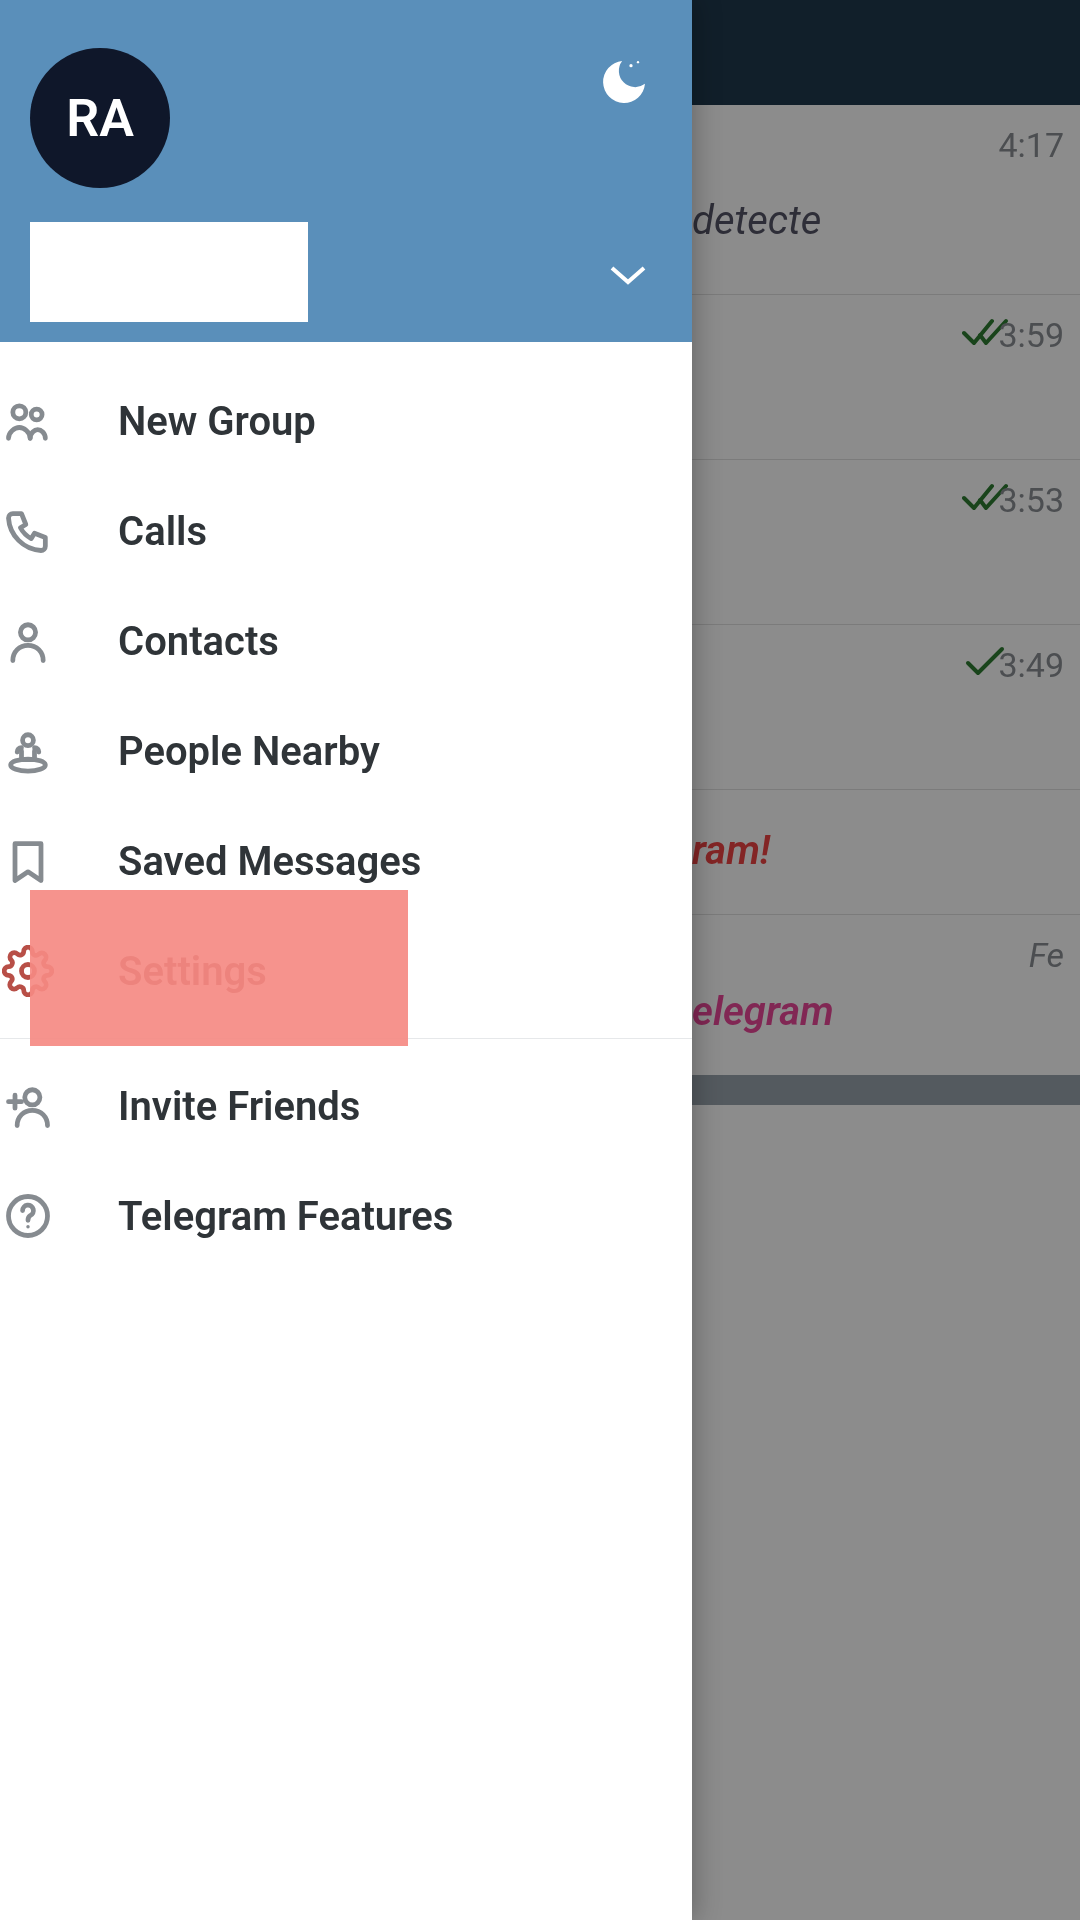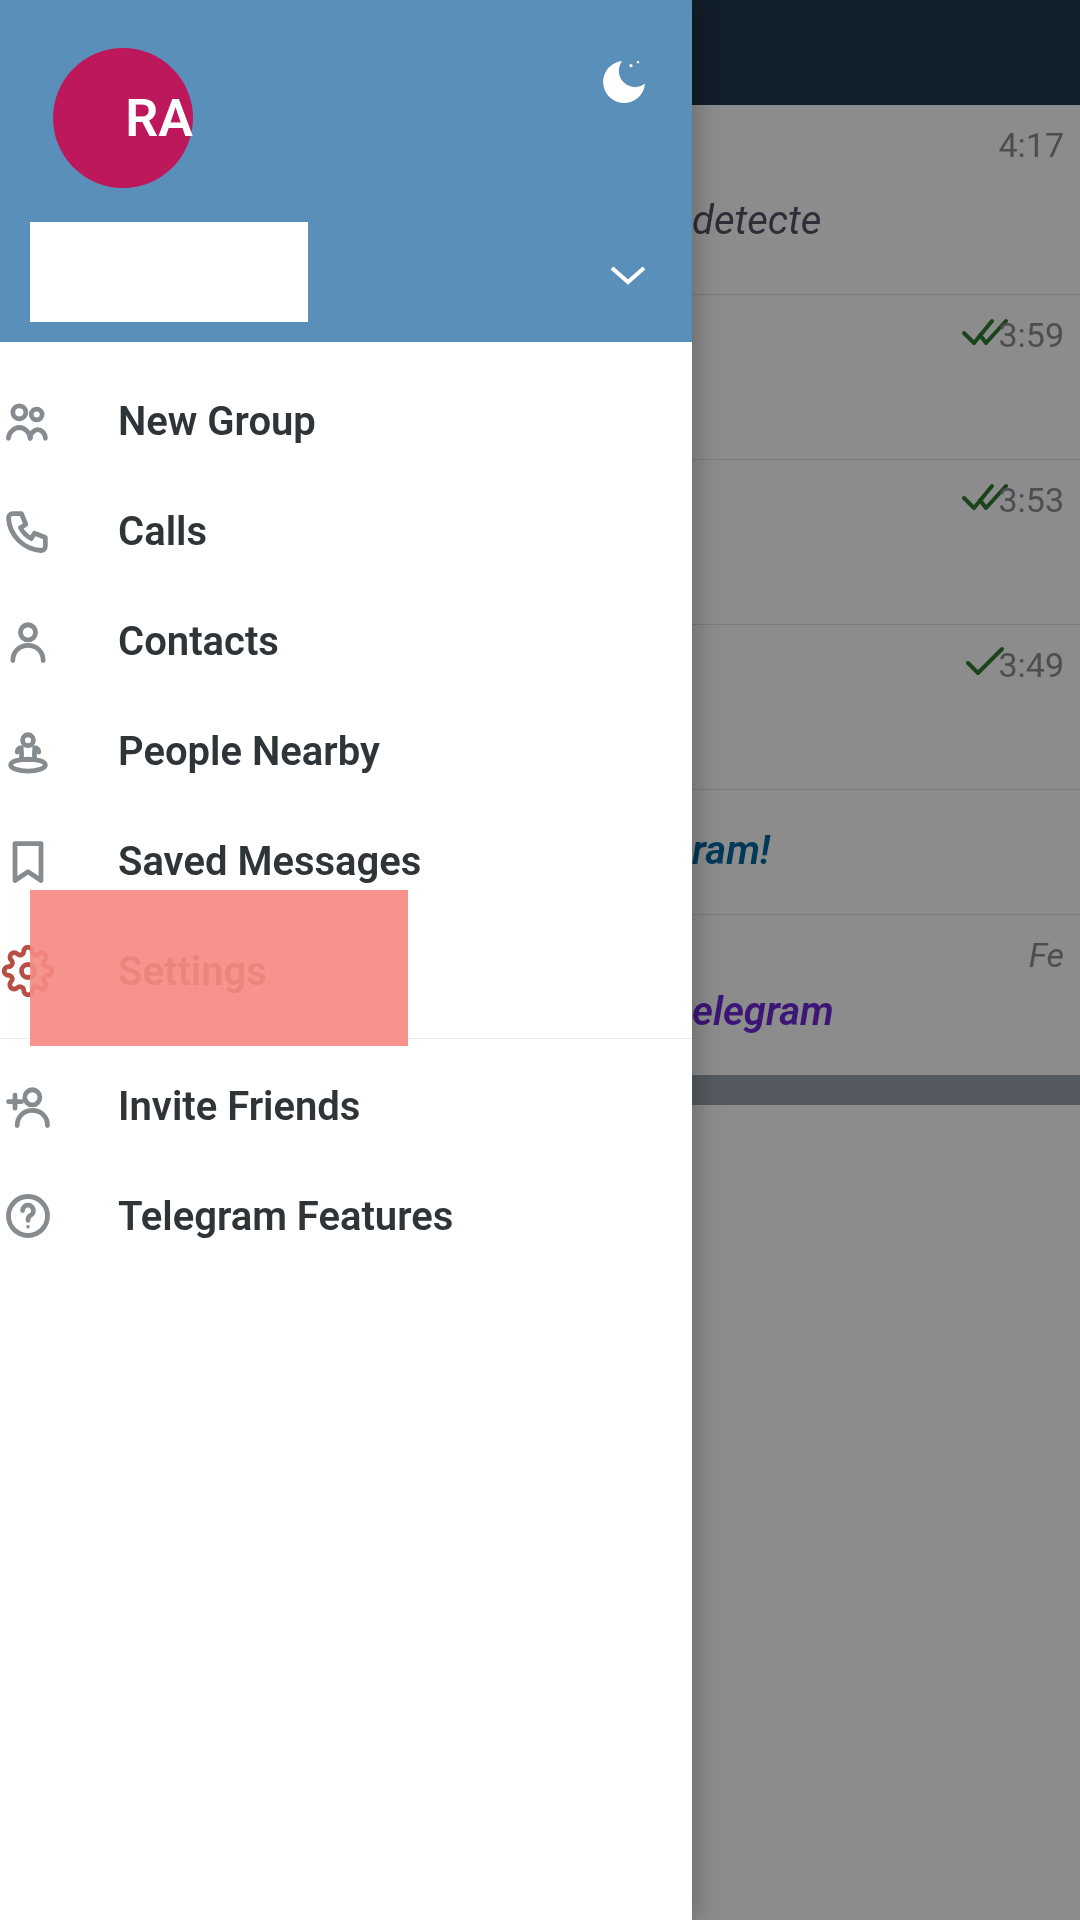--- a/index.html
+++ b/index.html
@@ -45,24 +45,24 @@
     background: #fff; box-shadow: 4px 0 24px rgba(0,0,0,0.25);
     z-index: 10;
   }
   .drawer-header {
     background: #5a8fba;
     height: 342px;
     position: relative;
     color: #fff;
   }
   .avatar {
-    position: absolute; left: 53px; top: 48px;
+    position: absolute; left: 30px; top: 48px;
     width: 140px; height: 140px; border-radius: 50%;
-    background: #be185d;
-    display: flex; align-items: center; justify-content: flex-end;
+    background: #0f172a;
+    display: flex; align-items: center; justify-content: center;
     font-size: 52px; font-weight: 600; color: #fff;
   }
   .night-toggle {
     position: absolute; right: 40px; top: 56px;
     width: 56px; height: 56px;
     display: flex; align-items: center; justify-content: center;
     cursor: pointer;
   }
   .night-toggle svg { width: 56px; height: 56px; fill: #fff; }
   .name-redact {
@@ -139,25 +139,25 @@
   </div>
   <div class="row">
     <span class="checks" style="right:70px;">
       <svg class="single-check" viewBox="0 0 48 32">
           <path d="M6 18 L16 28 L40 4"></path>
         </svg>
     </span>
     <span class="time">3:49</span>
   </div>
   <div class="row" style="height:125px;">
-    <span class="snippet" style="font-weight:600; color:#0369a1; font-style:italic;margin-top:40px;">ram!</span>
+    <span class="snippet" style="font-weight:600; color:#ef4444; font-style:italic;margin-top:40px;">ram!</span>
   </div>
   <div class="row" style="height:160px; border-bottom:none;">
     <span class="time" style="font-style:italic;">Fe</span>
-    <span class="snippet" style="font-weight:600; color:#6d28d9; font-style:italic;">elegram</span>
+    <span class="snippet" style="font-weight:600; color:#ec4899; font-style:italic;">elegram</span>
   </div>
   <div style="height:30px; background:#9aa5ad;"></div>
 
   <div class="overlay"></div>
 </div>
 
 <div class="drawer">
   <div class="drawer-header">
     <div class="avatar">
       <span>RA</span>

